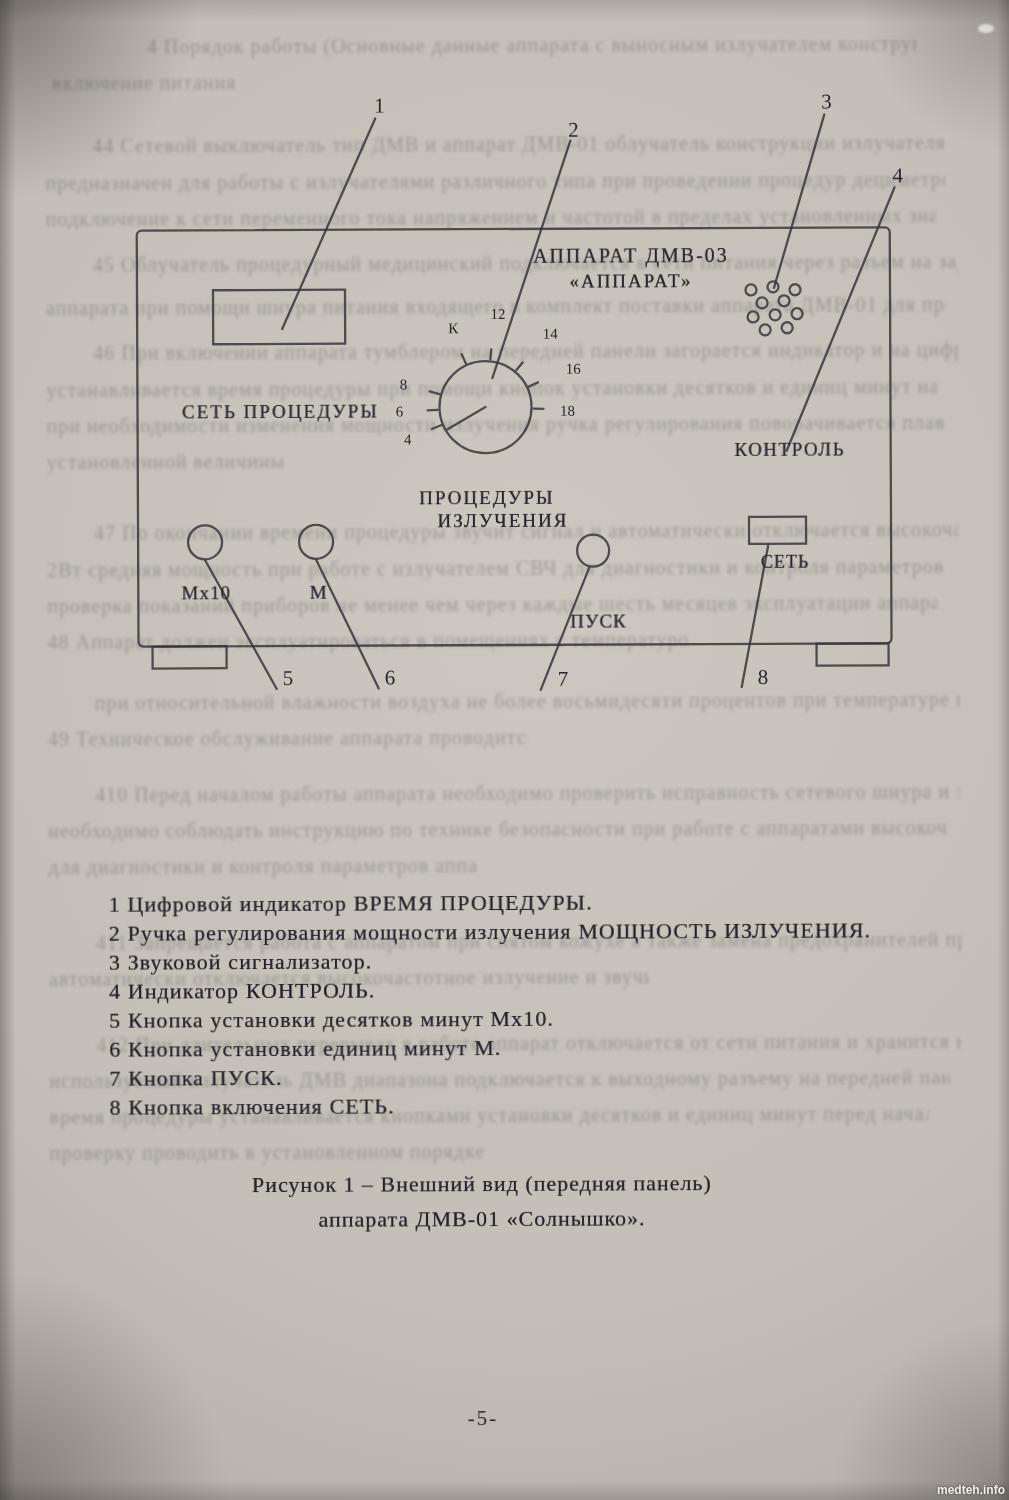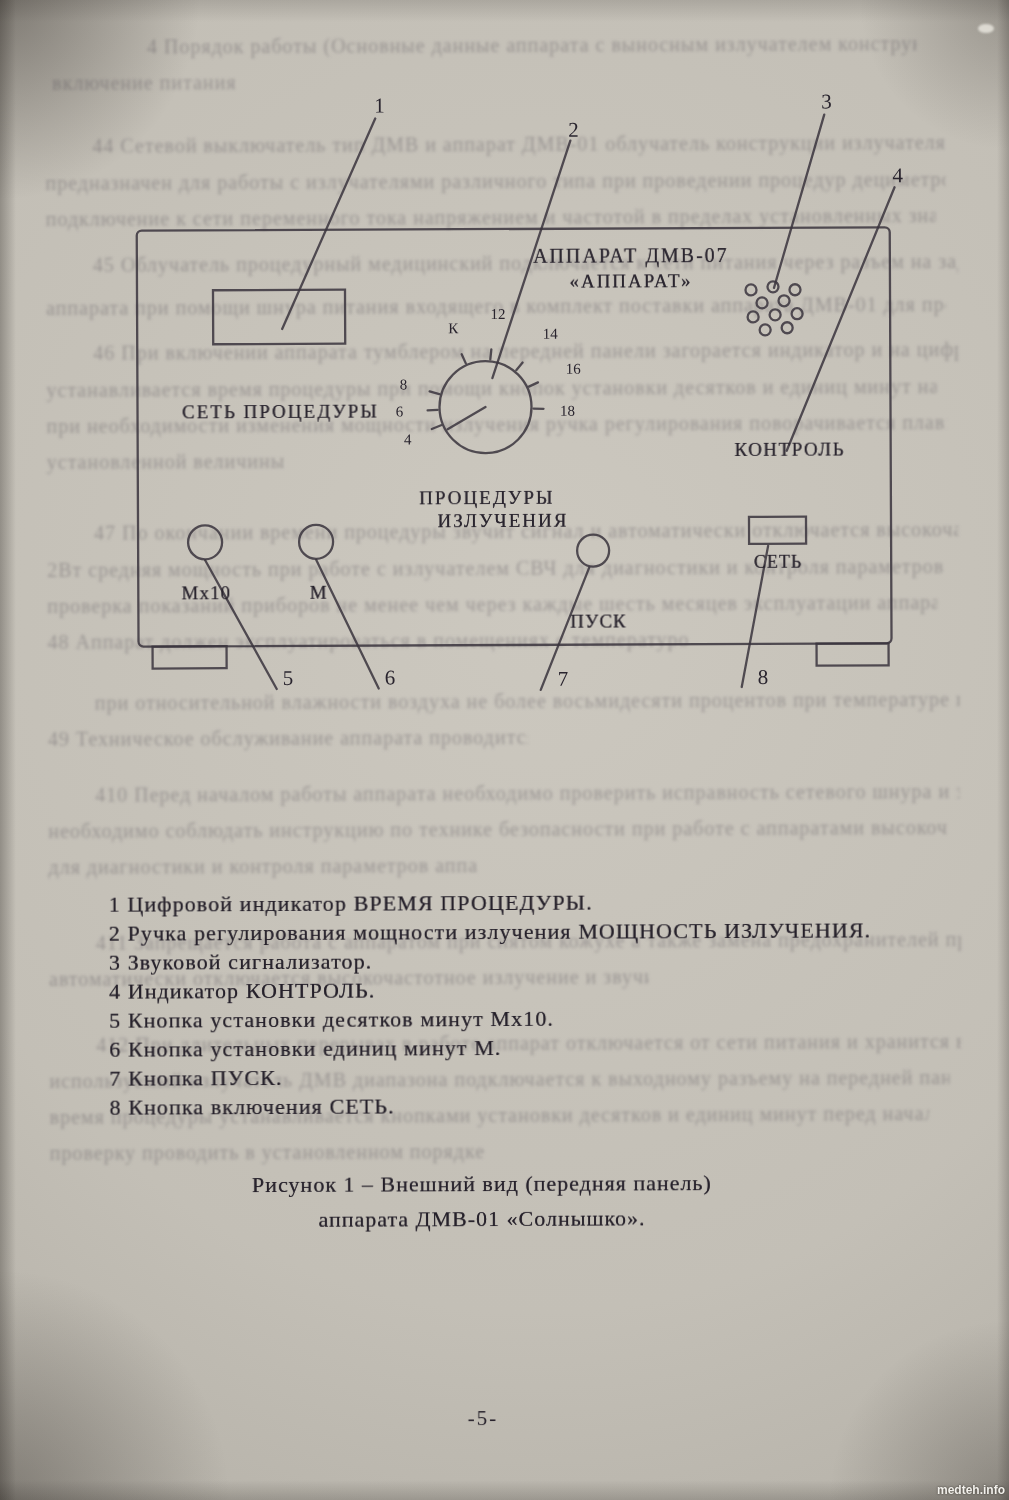--- a/index.html
+++ b/index.html
@@ -145,30 +145,30 @@
       <text class="callout-num" x="377" y="112">1</text>
       <text class="callout-num" x="571" y="137">2</text>
       <text class="callout-num" x="824" y="110">3</text>
       <text class="callout-num" x="895" y="184">4</text>
       <text class="callout-num" x="283" y="684">5</text>
       <text class="callout-num" x="385" y="684">6</text>
       <text class="callout-num" x="558" y="686">7</text>
       <text class="callout-num" x="758" y="685">8</text>
     </svg>
 
-    <div class="dev-label" style="left:528px;top:245px;width:210px;font-size:20px;">АППАРАТ ДМВ-07</div>
+    <div class="dev-label" style="left:528px;top:245px;width:210px;font-size:20px;">АППАРАТ ДМВ-03</div>
     <div class="dev-label" style="left:528px;top:271px;width:210px;">«АППАРАТ»</div>
     <div class="dev-label" style="left:170px;top:400px;width:224px;">СЕТЬ ПРОЦЕДУРЫ</div>
     <div class="dev-label" style="left:412px;top:487px;width:152px;">ПРОЦЕДУРЫ</div>
     <div class="dev-label" style="left:426px;top:510px;width:156px;">ИЗЛУЧЕНИЯ</div>
     <div class="dev-label" style="left:733px;top:440px;width:116px;letter-spacing:1.5px;">КОНТРОЛЬ</div>
     <div class="dev-label" style="left:170px;top:581px;width:74px;letter-spacing:1px;">Мх10</div>
     <div class="dev-label" style="left:304px;top:581px;width:30px;letter-spacing:0;">М</div>
     <div class="dev-label" style="left:566px;top:583px;width:66px;letter-spacing:1px;margin-top:28px;">ПУСК</div>
-    <div class="dev-label" style="left:748px;top:553px;width:62px;font-size:18px;letter-spacing:1px;">СЕТЬ</div>
+    <div class="dev-label" style="left:748px;top:553px;width:62px;font-size:18px;letter-spacing:1px;text-align:right;">СЕТЬ</div>
 
     <div class="legend">
       <div>1 Цифровой индикатор  ВРЕМЯ ПРОЦЕДУРЫ.</div>
       <div>2 Ручка регулирования мощности излучения  МОЩНОСТЬ ИЗЛУЧЕНИЯ.</div>
       <div>3 Звуковой сигнализатор.</div>
       <div>4 Индикатор  КОНТРОЛЬ.</div>
       <div>5 Кнопка установки десятков минут Мх10.</div>
       <div>6 Кнопка установки единиц минут М.</div>
       <div>7 Кнопка ПУСК.</div>
       <div>8 Кнопка включения  СЕТЬ.</div>

